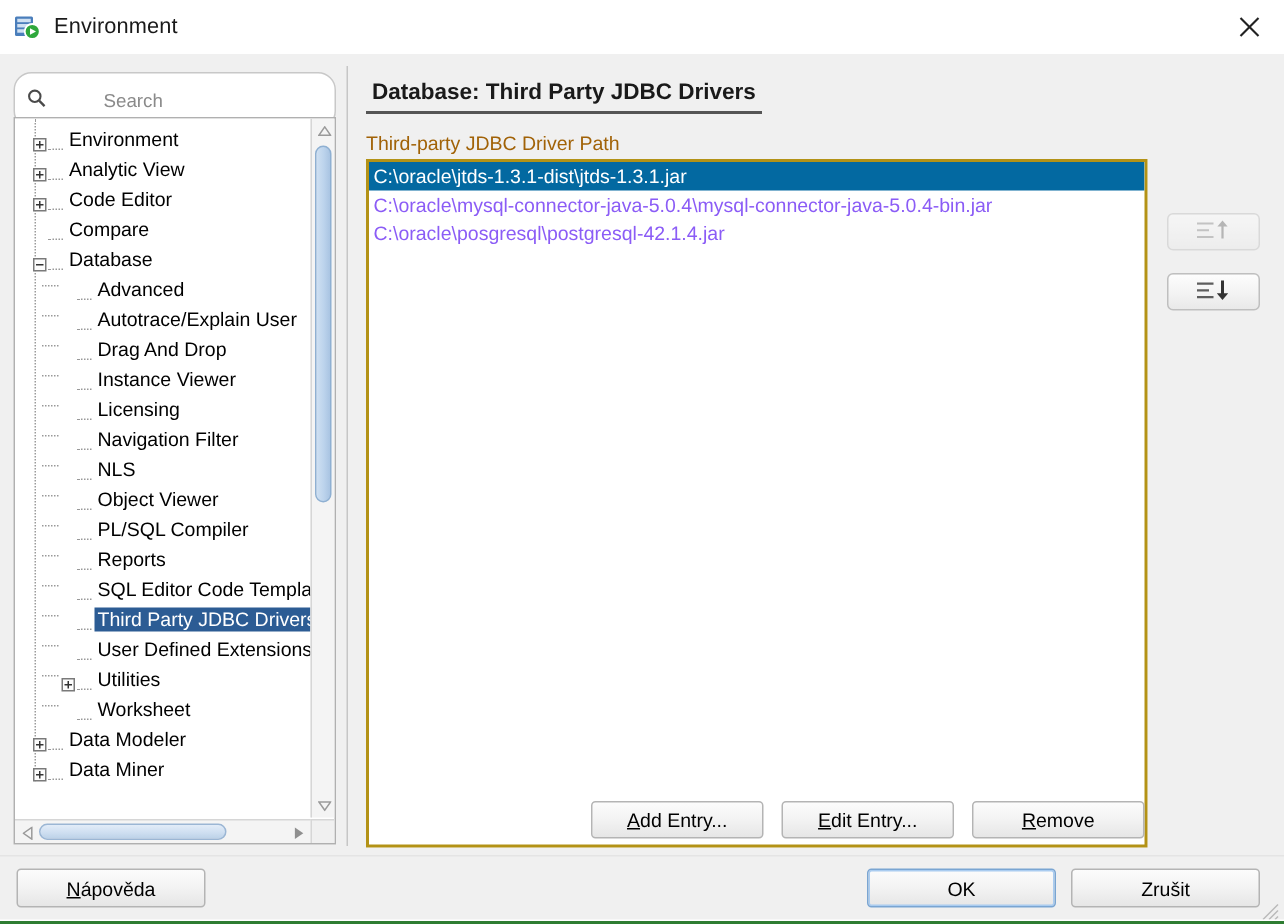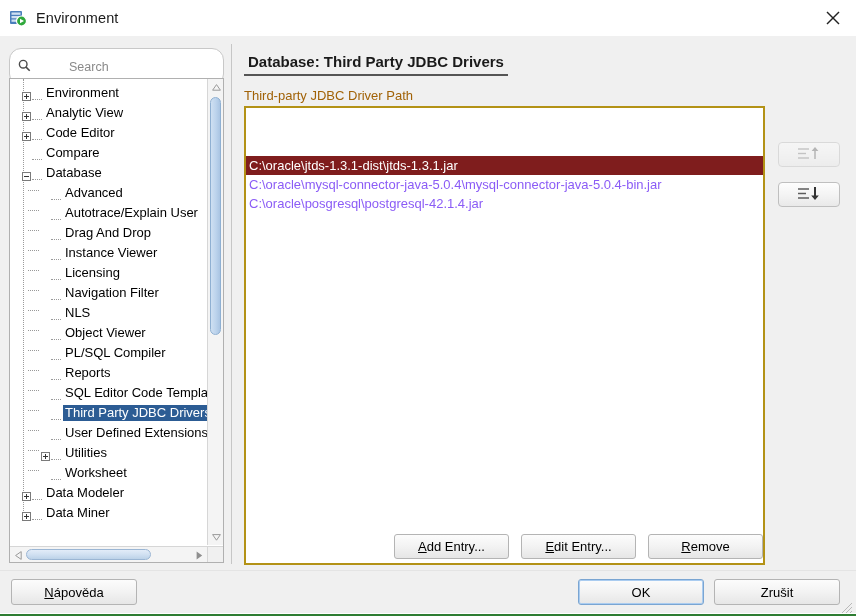--- a/index.html
+++ b/index.html
@@ -321,23 +321,22 @@
   }
   .list-row {
     height: 19px;
     line-height: 19px;
     font-size: 13px;
     padding-left: 3px;
     white-space: nowrap;
     color: #8b5cf6;
   }
   .list-row.sel {
-    background: #7f1d1d;
+    background: #0369a1;
     color: #ffffff;
-    margin-top: 48px;
   }
 
   
   .move-btn {
     position: absolute;
     left: 538px;
     width: 62px;
     height: 25px;
     box-sizing: border-box;
     border: 1px solid #bfbfbf;

